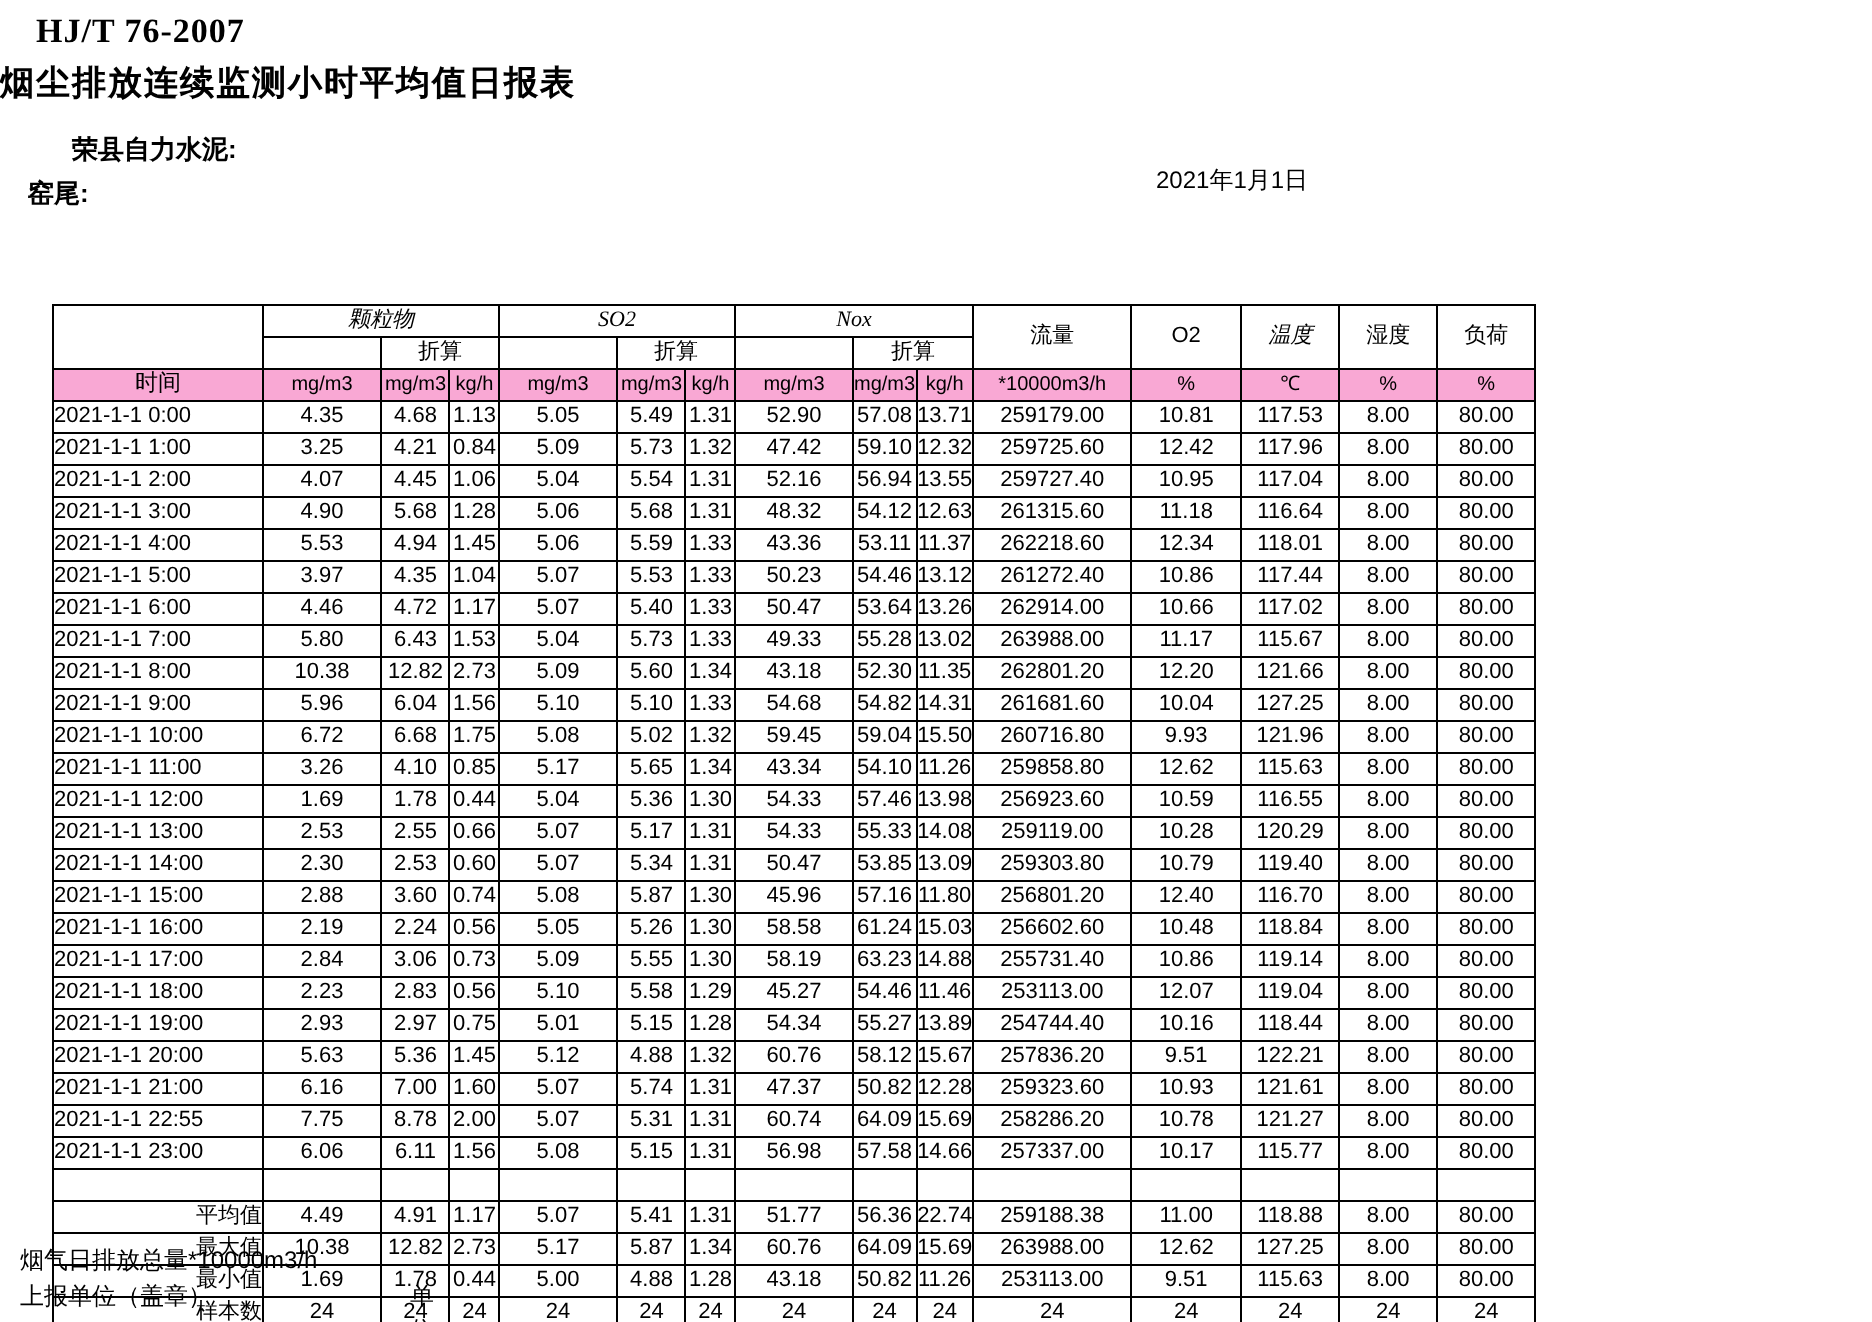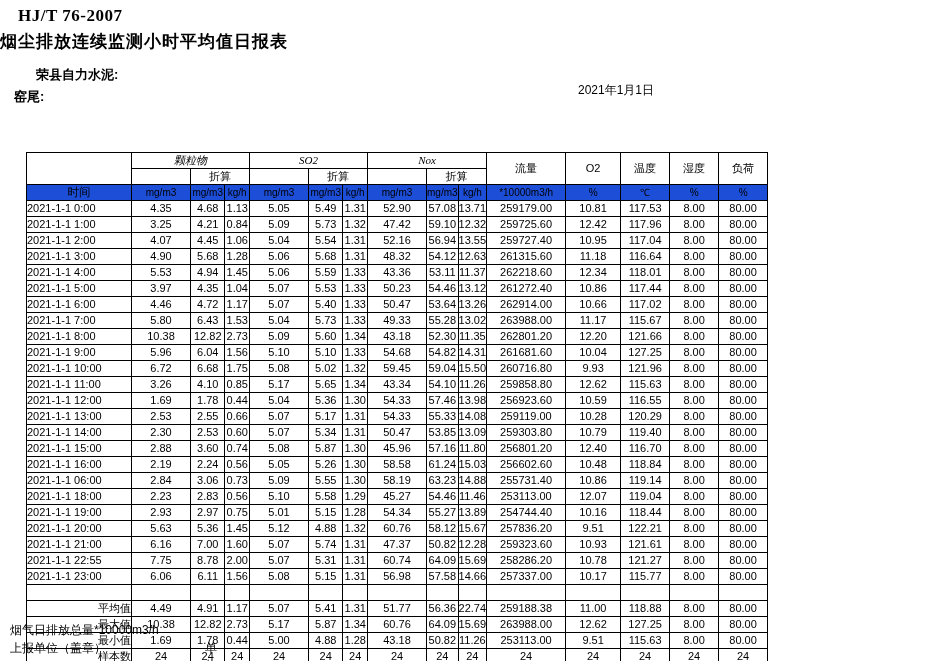--- a/index.html
+++ b/index.html
@@ -75,33 +75,33 @@
   }
   .grp-head {
     font-family: "Liberation Serif", serif;
     font-style: italic;
     font-size: 11px;
   }
   .sub-head {
     font-size: 11px;
   }
   .unit-row td {
-    background: #1d4ed8;
+    background: #f9a8d4;
     font-size: 10px;
     height: 16px;
     line-height: 16px;
   }
   .unit-row td.time-cell {
     font-size: 11.5px;
   }
   .col-time { width: 104px; }
   .col-v { width: 58px; }
   .col-flow { width: 78px; }
   .col-o2 { width: 54px; }
-  .col-t { width: 48px; }
+  .col-t { width: 48px; font-style: italic; }
   .col-h { width: 48px; }
   .col-l { width: 48px; }
   .data-row td {
     font-family: "Liberation Sans", sans-serif;
     font-size: 11px;
     height: 15.1px;
     line-height: 15.1px;
   }
   .data-row td.tlabel {
     text-align: left;
@@ -467,21 +467,21 @@
         <td>58.58</td>
         <td>61.24</td>
         <td>15.03</td>
         <td>256602.60</td>
         <td>10.48</td>
         <td>118.84</td>
         <td>8.00</td>
         <td>80.00</td>
       </tr>
       <tr class="data-row">
-        <td class="tlabel">2021-1-1 06:00</td>
+        <td class="tlabel">2021-1-1 17:00</td>
         <td>2.84</td>
         <td>3.06</td>
         <td>0.73</td>
         <td>5.09</td>
         <td>5.55</td>
         <td>1.30</td>
         <td>58.19</td>
         <td>63.23</td>
         <td>14.88</td>
         <td>255731.40</td>

